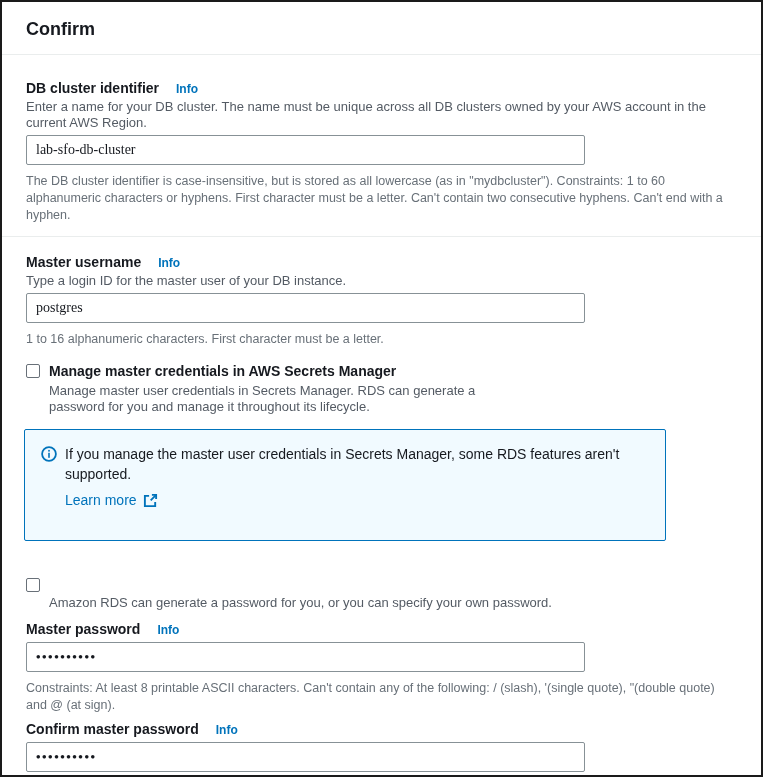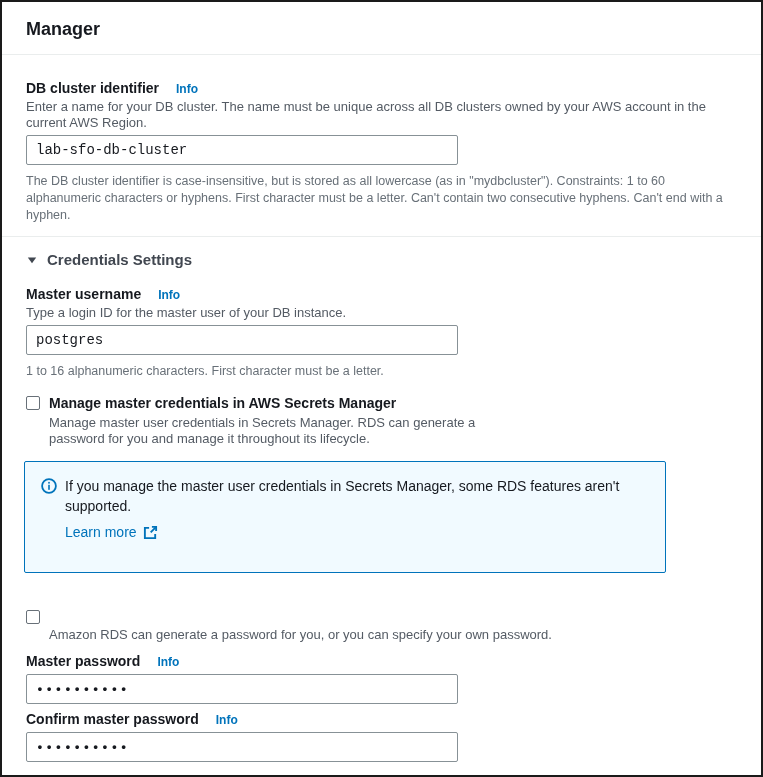--- a/index.html
+++ b/index.html
@@ -43,27 +43,27 @@
   .field-desc {
     margin-top: 2px;
     font-size: 13px;
     line-height: 16px;
     color: #545b64;
     max-width: 712px;
   }
   .text-input {
     display: block;
     margin-top: 4px;
-    width: 432px;
+    width: 559px;
     height: 30px;
     padding: 0 9px;
     border: 1px solid #879196;
     border-radius: 2px;
     background: #fff;
-    font-family: Liberation Mono, monospace;
+    font-family: Liberation Serif, serif;
     font-size: 14px;
     color: #16191f;
     outline: none;
   }
   .password-input {
     font-size: 13px;
     font-weight: 700;
     letter-spacing: 1.5px;
   }
   .field-constraint {
@@ -146,43 +146,37 @@
     color: #0073bb;
   }
   .after-alert { margin-top: 37px; }
   .pw-group { margin-top: 9px; }
   .confirm-group { margin-top: 6px; }
 </style>
 </head>
 <body>
 
 <div class="panel-header">
-  <div class="panel-title">Manager</div>
+  <div class="panel-title">Confirm</div>
 </div>
 
 <div class="content">
 
   <div>
     <div class="label-row">
       <span class="field-label">DB cluster identifier</span>
       <a class="info-link">Info</a>
     </div>
     <div class="field-desc">Enter a name for your DB cluster. The name must be unique across all DB clusters owned by your AWS account in the current AWS Region.</div>
     <input class="text-input" type="text" value="lab-sfo-db-cluster" style="">
     <div class="field-constraint">The DB cluster identifier is case-insensitive, but is stored as all lowercase (as in "mydbcluster"). Constraints: 1 to 60 alphanumeric characters or hyphens. First character must be a letter. Can't contain two consecutive hyphens. Can't end with a hyphen.</div>
   </div>
 
   <hr class="divider">
 
-  <div class="section-header">
-    <svg class="caret" width="12" height="12" viewBox="0 0 12 12">
-        <path d="M1.8 3.4h8.4L6 9.2z" fill="#414750"></path>
-      </svg>
-    <span class="section-title">Credentials Settings</span>
-  </div>
 
   <div class="field-group">
     <div class="label-row">
       <span class="field-label">Master username</span>
       <a class="info-link">Info</a>
     </div>
     <div class="field-desc">Type a login ID for the master user of your DB instance.</div>
     <input class="text-input" type="text" value="postgres" style="">
     <div class="field-constraint">1 to 16 alphanumeric characters. First character must be a letter.</div>
   </div>
@@ -220,20 +214,21 @@
     </div>
     <div class="checkbox-desc">Amazon RDS can generate a password for you, or you can specify your own password.</div>
   </div>
 
   <div class="field-group pw-group">
     <div class="label-row">
       <span class="field-label">Master password</span>
       <a class="info-link">Info</a>
     </div>
     <input class="text-input password-input" type="text" value="••••••••••" style="">
+    <div class="field-constraint">Constraints: At least 8 printable ASCII characters. Can't contain any of the following: / (slash), '(single quote), "(double quote) and @ (at sign).</div>
   </div>
 
   <div class="field-group confirm-group">
     <div class="label-row">
       <span class="field-label">Confirm master password</span>
       <a class="info-link">Info</a>
     </div>
     <input class="text-input password-input" type="text" value="••••••••••" style="">
   </div>
 

